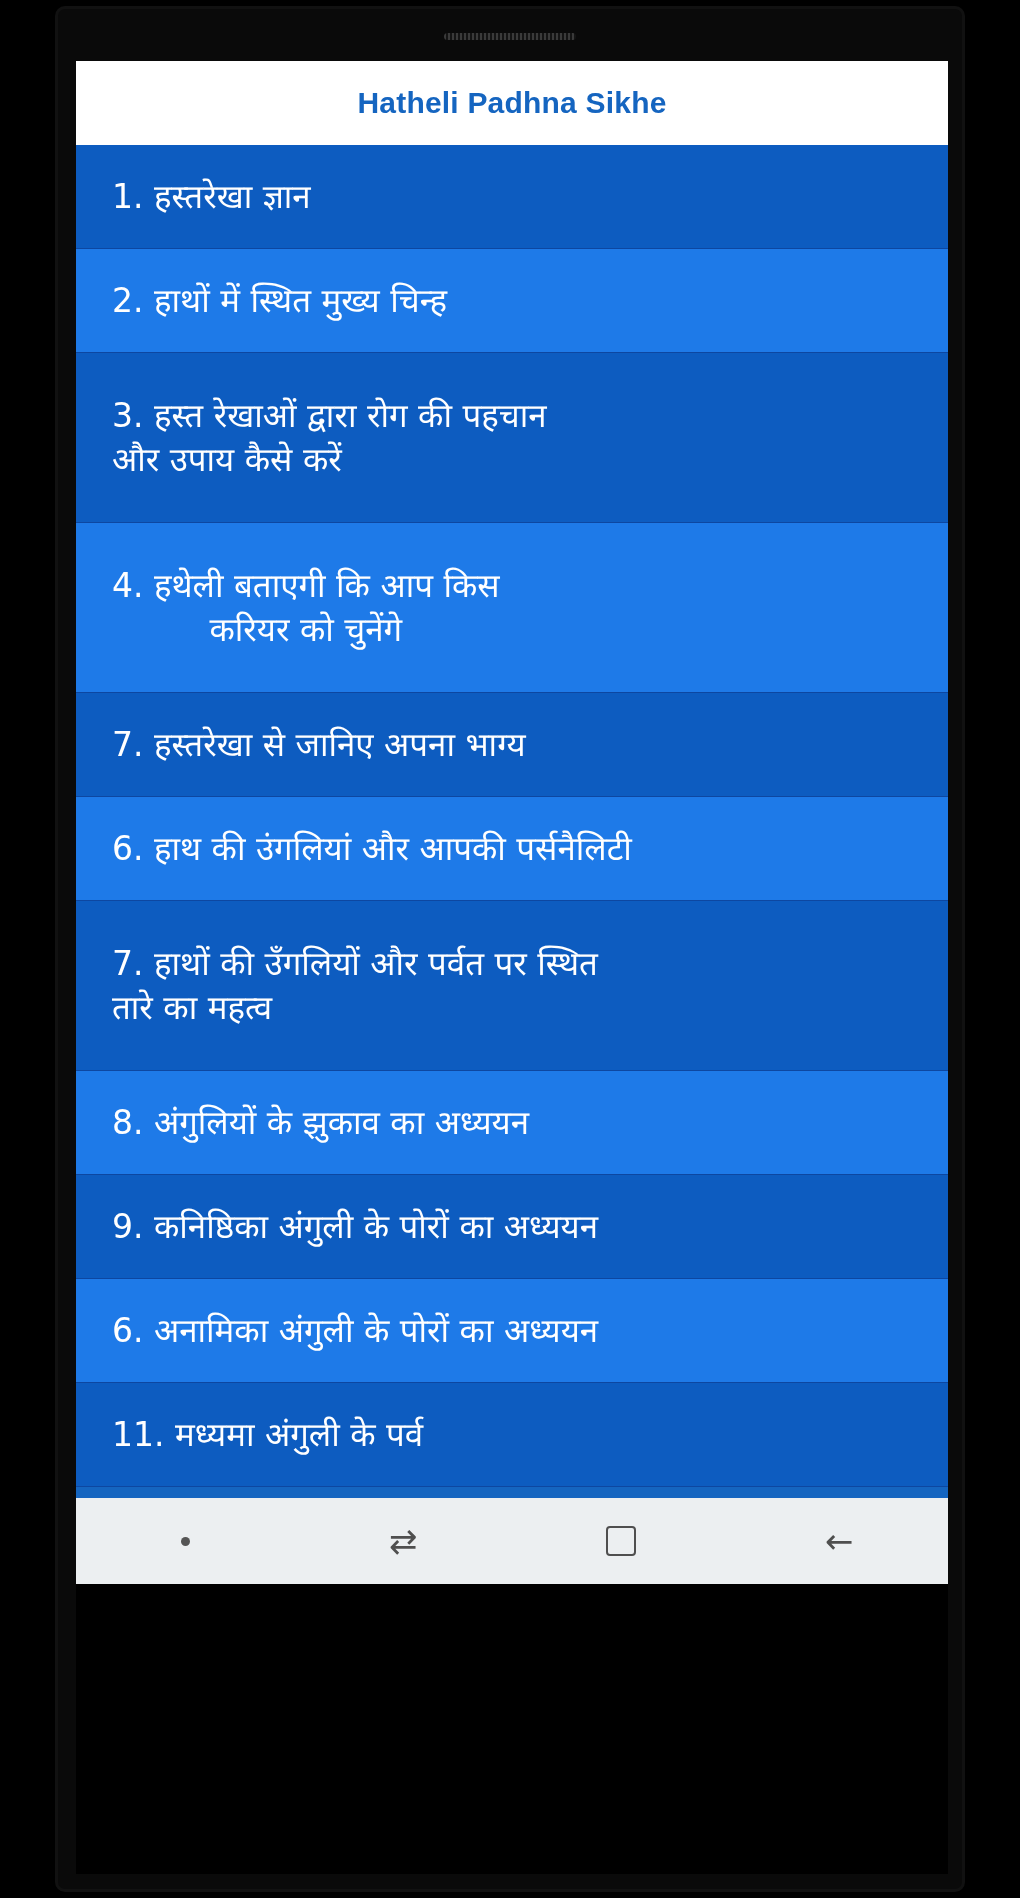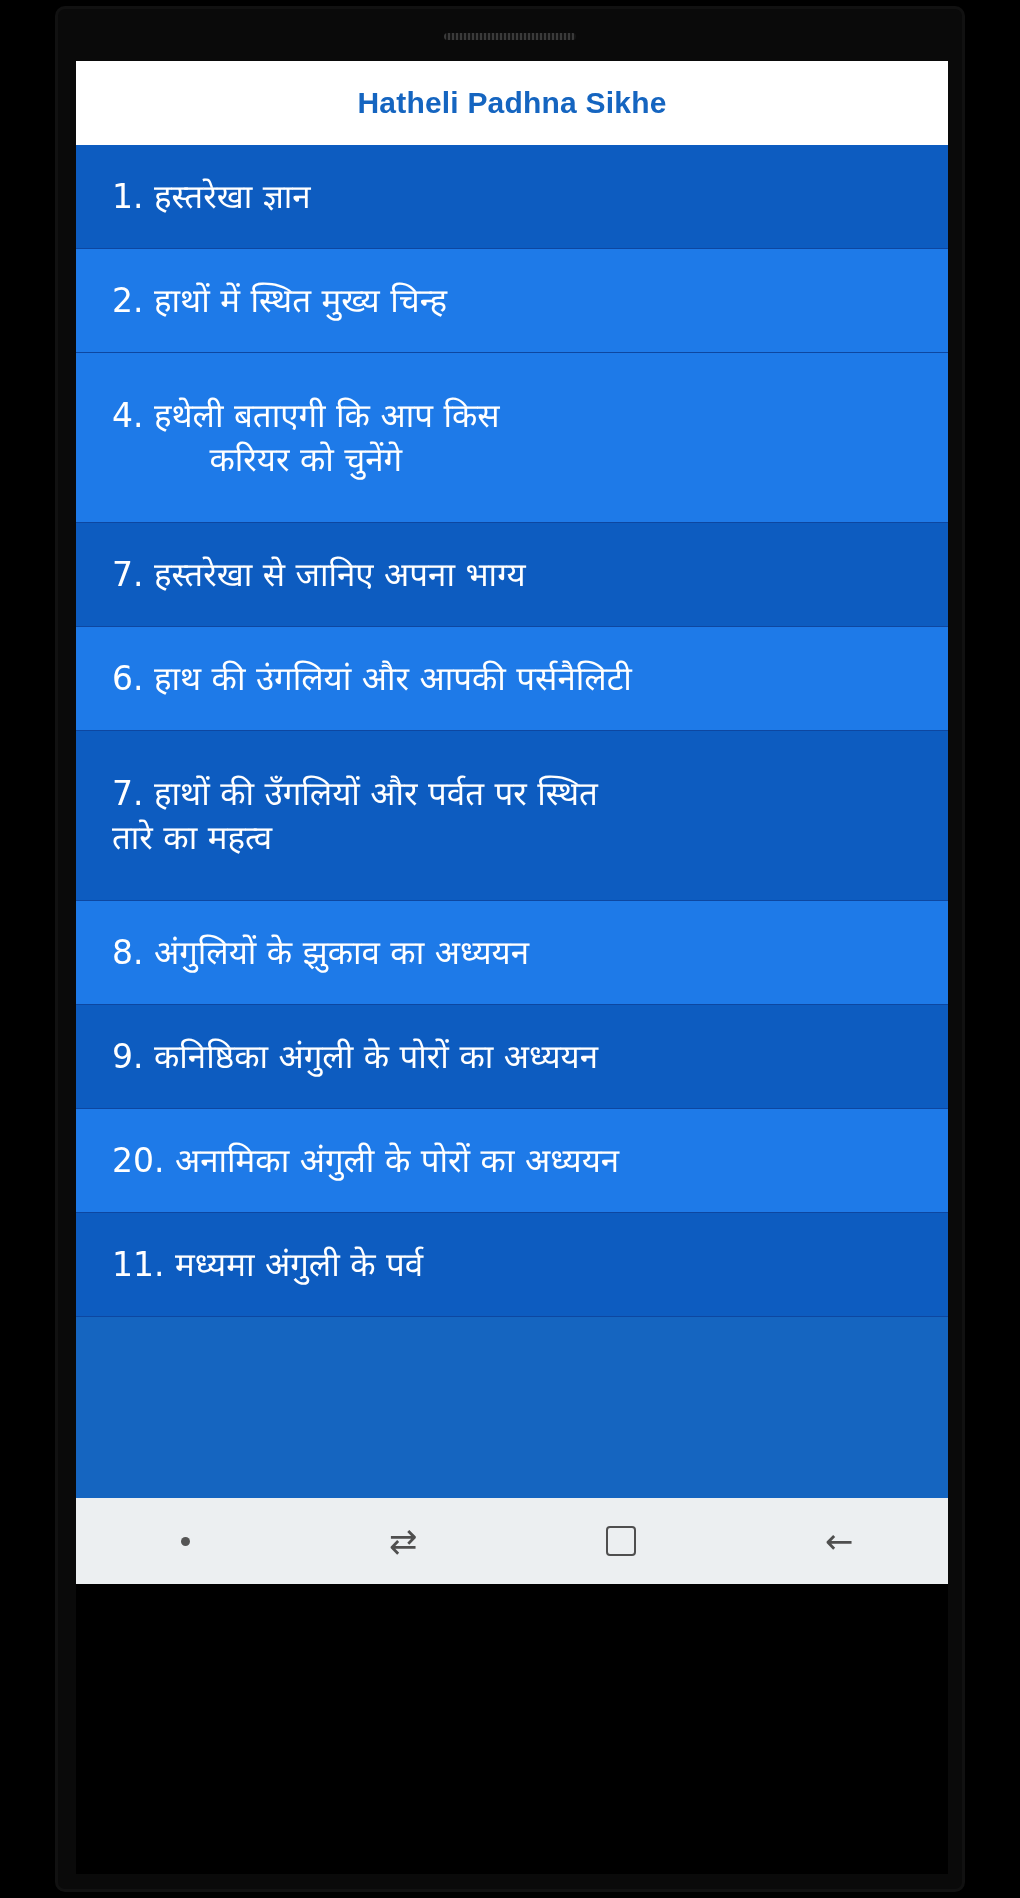--- a/index.html
+++ b/index.html
@@ -148,20 +148,24 @@
     <div id="chapter-list">
 
       <div class="chapter-row dark h1">
         <span class="label">1. हस्तरेखा ज्ञान</span>
       </div>
 
       <div class="chapter-row light h1">
         <span class="label">2. हाथों में स्थित मुख्य चिन्ह</span>
       </div>
 
+      <div class="chapter-row dark h2">
+        <span class="label">3. हस्त रेखाओं द्वारा रोग की पहचान
+और उपाय कैसे करें</span>
+      </div>
 
       <div class="chapter-row light h2">
         <span class="label">4. हथेली बताएगी कि आप किस
 करियर को चुनेंगे</span>
       </div>
 
       <div class="chapter-row dark h1">
         <span class="label">7. हस्तरेखा से जानिए अपना भाग्य</span>
       </div>
 
@@ -176,21 +180,21 @@
 
       <div class="chapter-row light h1">
         <span class="label">8. अंगुलियों के झुकाव का अध्ययन</span>
       </div>
 
       <div class="chapter-row dark h1">
         <span class="label">9. कनिष्ठिका अंगुली के पोरों का अध्ययन</span>
       </div>
 
       <div class="chapter-row light h1">
-        <span class="label">20. अनामिका अंगुली के पोरों का अध्ययन</span>
+        <span class="label">6. अनामिका अंगुली के पोरों का अध्ययन</span>
       </div>
 
       <div class="chapter-row dark h1">
         <span class="label">11. मध्यमा अंगुली के पर्व</span>
       </div>
 
     </div>
   </div>
 
   <div id="nav-bar">

